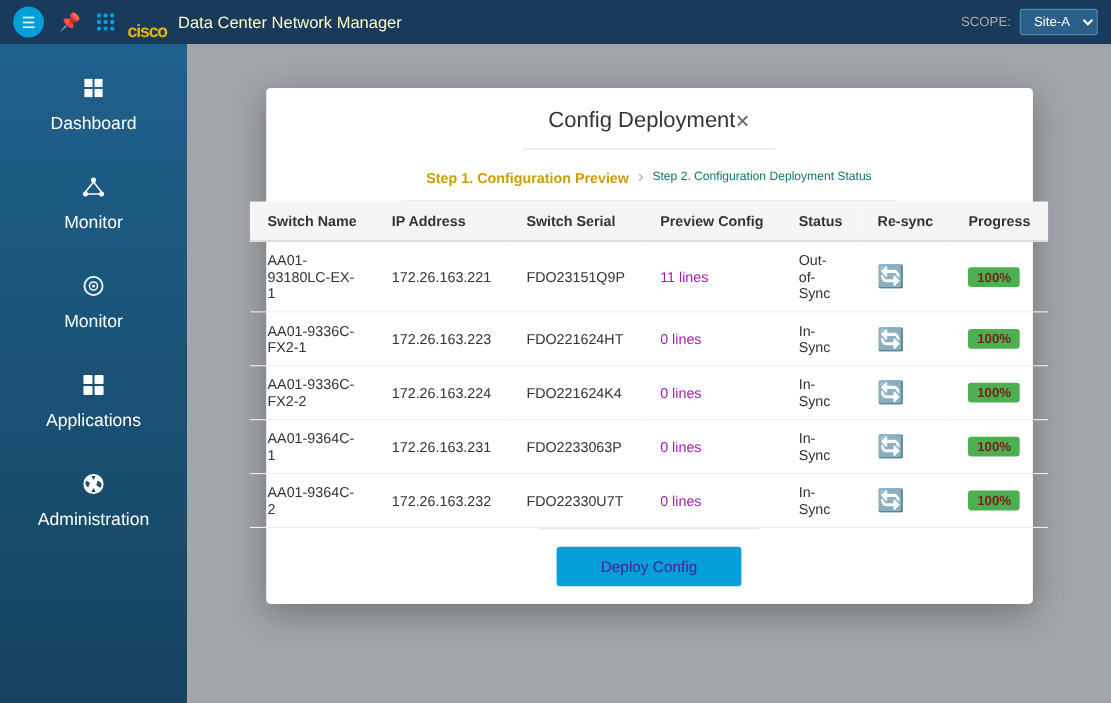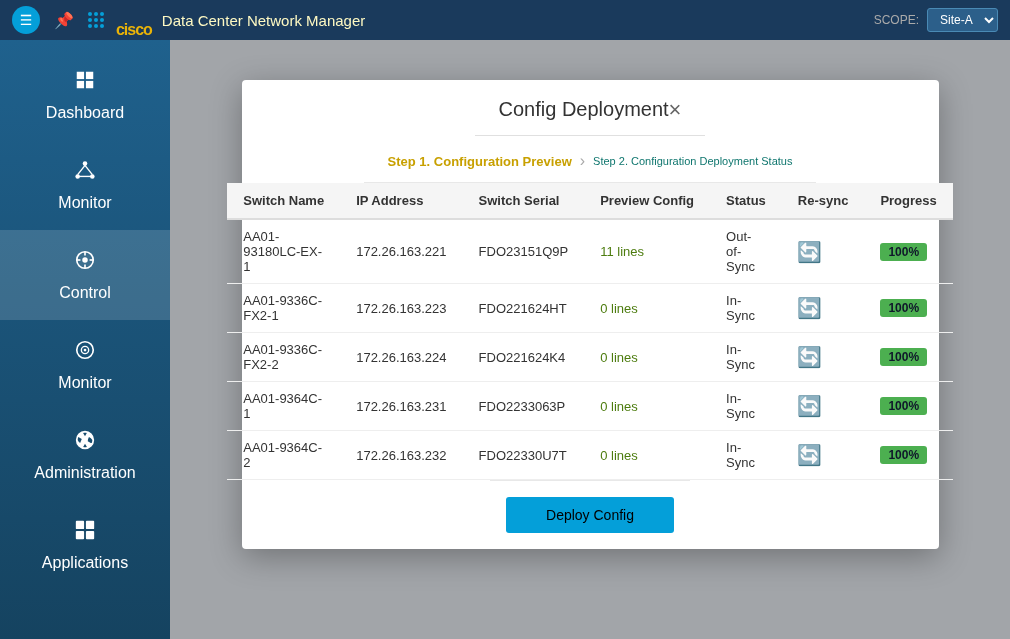--- a/index.html
+++ b/index.html
@@ -113,44 +113,44 @@
     .step-separator { color: #aaa; font-size: 16px; }
     .step-inactive { color: #0f766e; font-size: 11px; }
 
     
     .table-container { flex: 1; overflow-y: auto; padding: 0; }
     table { width: 100%; border-collapse: collapse; }
     thead tr { background: #f5f5f5; border-bottom: 2px solid #ddd; }
     th { text-align: left; padding: 10px 16px; font-size: 13px; font-weight: 600; color: #333; white-space: nowrap; margin-left: 43px; }
     tbody tr { border-bottom: 1px solid #eee; }
     td { padding: 9px 16px; font-size: 13px; color: #333; }
-    .link-text { color: #4d7c0f; cursor: pointer; text-decoration: none; }
+    .link-text { color: #a21caf; cursor: pointer; text-decoration: none; }
     .progress-badge {
       background: #4caf50;
-      color: #0f172a;
+      color: #7f1d1d;
       padding: 2px 8px;
       border-radius: 3px;
       font-size: 12px;
       font-weight: bold;
       display: inline-block;
       min-width: 44px;
       text-align: center;
     }
     .resync-icon { font-size: 20px; cursor: pointer; display: inline-block; }
 
     
     .modal-footer {
       display: flex;
       justify-content: center;
       padding: 16px;
       border-top: 1px solid #e8e8e8;
     }
     .deploy-btn {
       background: #049fd9;
-      color: #000000;
+      color: #4c1d95;
       border: none;
       padding: 10px 40px;
       font-size: 14px;
       border-radius: 3px;
       cursor: pointer;
       font-weight: 500;
     }
   </style>
 </head>
 <body>
@@ -214,65 +214,52 @@
             <circle cx="4" cy="19" r="2.5"></circle>
             <circle cx="20" cy="19" r="2.5"></circle>
             <line x1="12" y1="7" x2="4" y2="17" stroke="white" stroke-width="1.5"></line>
             <line x1="12" y1="7" x2="20" y2="17" stroke="white" stroke-width="1.5"></line>
             <line x1="4" y1="19" x2="20" y2="19" stroke="white" stroke-width="1.5"></line>
           </svg>
       </div>
       <span>Monitor</span>
     </div>
 
-    <div class="sidebar-item active">
-      <div class="sidebar-icon">
-        <svg viewBox="0 0 24 24">
-            <circle cx="12" cy="12" r="9" fill="none" stroke="white" stroke-width="1.8"></circle>
-            <circle cx="12" cy="12" r="3"></circle>
-            <line x1="12" y1="3" x2="12" y2="7" stroke="white" stroke-width="1.8"></line>
-            <line x1="12" y1="17" x2="12" y2="21" stroke="white" stroke-width="1.8"></line>
-            <line x1="3" y1="12" x2="7" y2="12" stroke="white" stroke-width="1.8"></line>
-            <line x1="17" y1="12" x2="21" y2="12" stroke="white" stroke-width="1.8"></line>
-          </svg>
-      </div>
-      <span>Control</span>
-    </div>
 
     <div class="sidebar-item">
       <div class="sidebar-icon">
         <svg viewBox="0 0 24 24">
             <circle cx="12" cy="12" r="9" fill="none" stroke="white" stroke-width="1.8"></circle>
             <circle cx="12" cy="12" r="4" fill="none" stroke="white" stroke-width="1.5"></circle>
             <circle cx="12" cy="12" r="1.5"></circle>
           </svg>
       </div>
       <span>Monitor</span>
-    </div>
-
-    <div class="sidebar-item">
-      <div class="sidebar-icon">
-        <svg viewBox="0 0 24 24">
-            <circle cx="12" cy="12" r="3"></circle>
-            <path d="M12 2a10 10 0 000 20A10 10 0 0012 2zm0 2c.7 0 1.4.1 2 .3L12 8 9.9 4.3C10.6 4.1 11.3 4 12 4zM4 12c0-1.2.3-2.4.7-3.4L8.5 11 6.7 15.4A8 8 0 014 12zm8 8c-.7 0-1.4-.1-2-.3L12 16l2.1 3.7c-.7.2-1.4.3-2.1.3zm6.3-4.6L14.5 13l1.8-4.4A8 8 0 0120 12a8 8 0 01-.7 3.4z" fill="white"></path>
-          </svg>
-      </div>
-      <span>Administration</span>
     </div>
 
     <div class="sidebar-item">
       <div class="sidebar-icon">
         <svg viewBox="0 0 24 24">
             <rect x="2" y="2" width="9" height="9" rx="1"></rect>
             <rect x="13" y="2" width="9" height="9" rx="1"></rect>
             <rect x="2" y="13" width="9" height="9" rx="1"></rect>
             <rect x="13" y="13" width="9" height="9" rx="1"></rect>
           </svg>
       </div>
       <span>Applications</span>
+    </div>
+
+    <div class="sidebar-item">
+      <div class="sidebar-icon">
+        <svg viewBox="0 0 24 24">
+            <circle cx="12" cy="12" r="3"></circle>
+            <path d="M12 2a10 10 0 000 20A10 10 0 0012 2zm0 2c.7 0 1.4.1 2 .3L12 8 9.9 4.3C10.6 4.1 11.3 4 12 4zM4 12c0-1.2.3-2.4.7-3.4L8.5 11 6.7 15.4A8 8 0 014 12zm8 8c-.7 0-1.4-.1-2-.3L12 16l2.1 3.7c-.7.2-1.4.3-2.1.3zm6.3-4.6L14.5 13l1.8-4.4A8 8 0 0120 12a8 8 0 01-.7 3.4z" fill="white"></path>
+          </svg>
+      </div>
+      <span>Administration</span>
     </div>
 
   </nav>
 
   <div class="content-area">
     <div class="modal-overlay">
       <div class="modal">
 
         <div class="modal-header">
           <span class="modal-title">Config Deployment</span>

